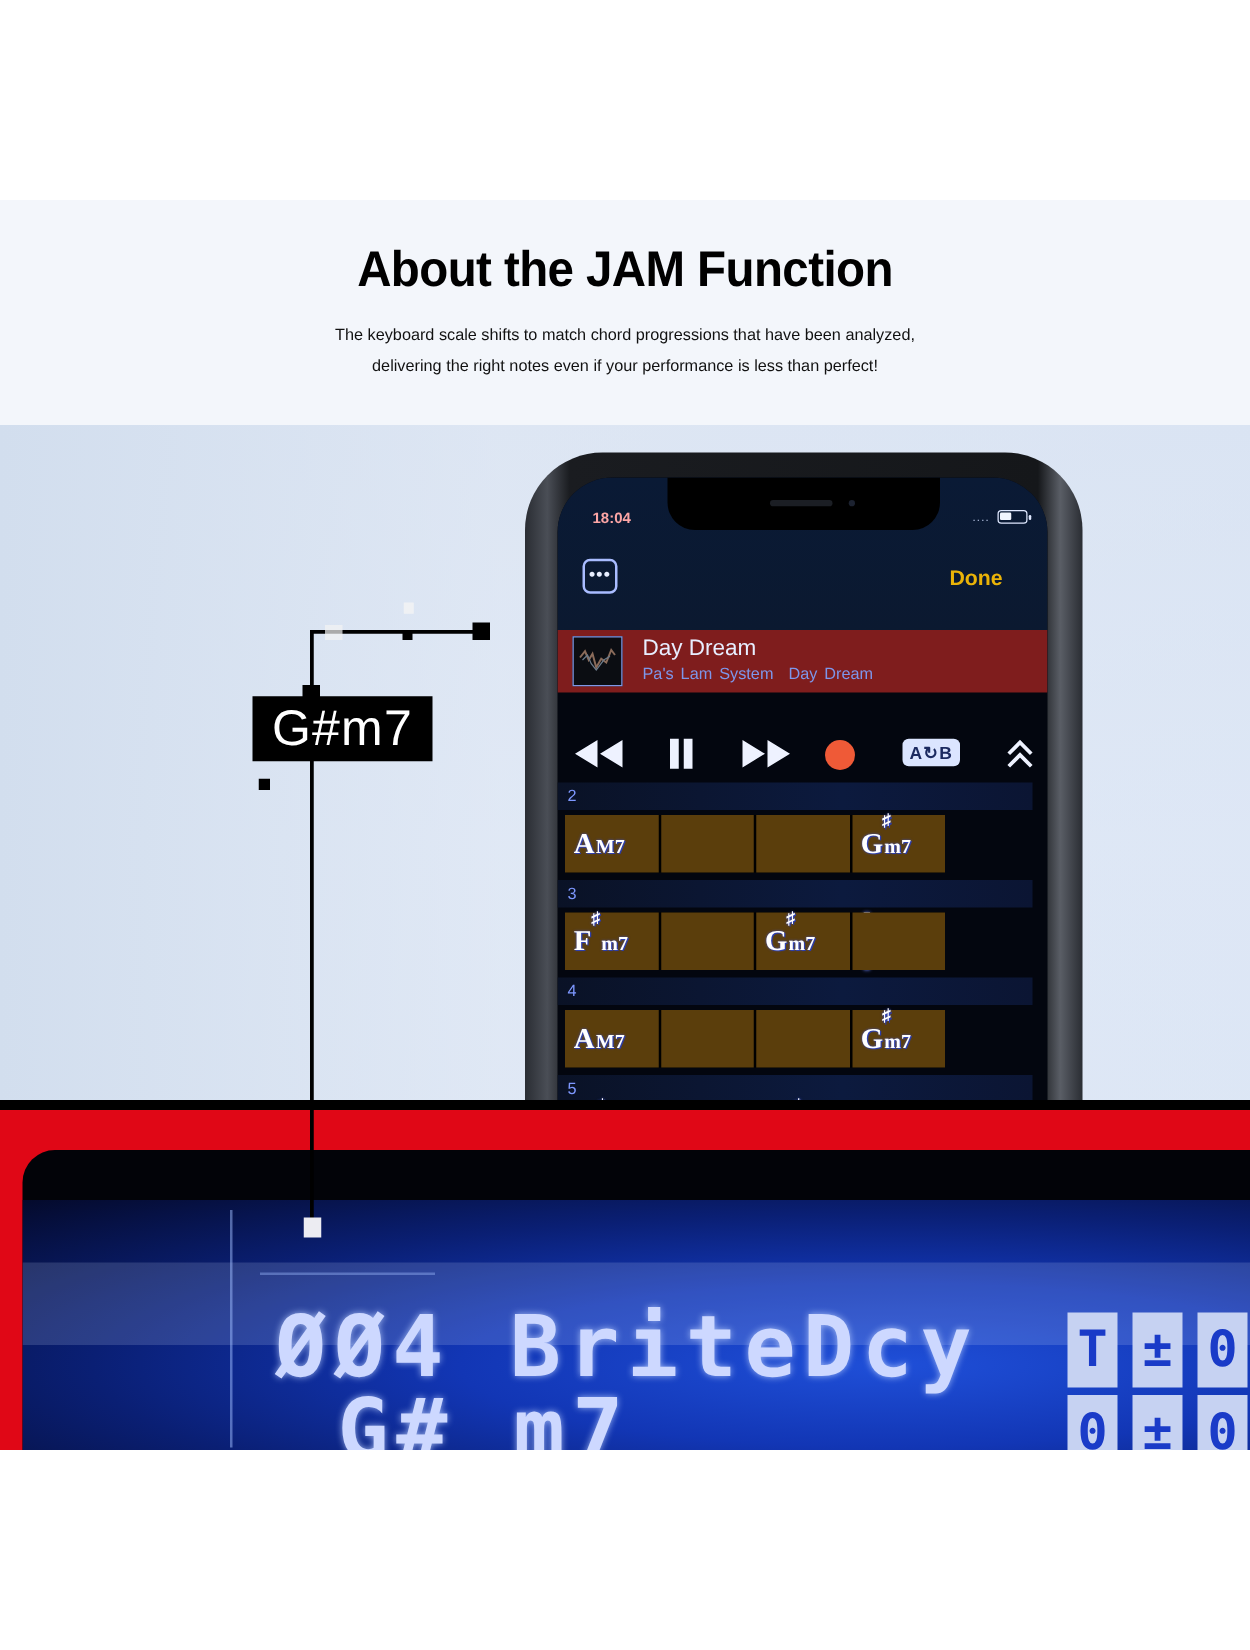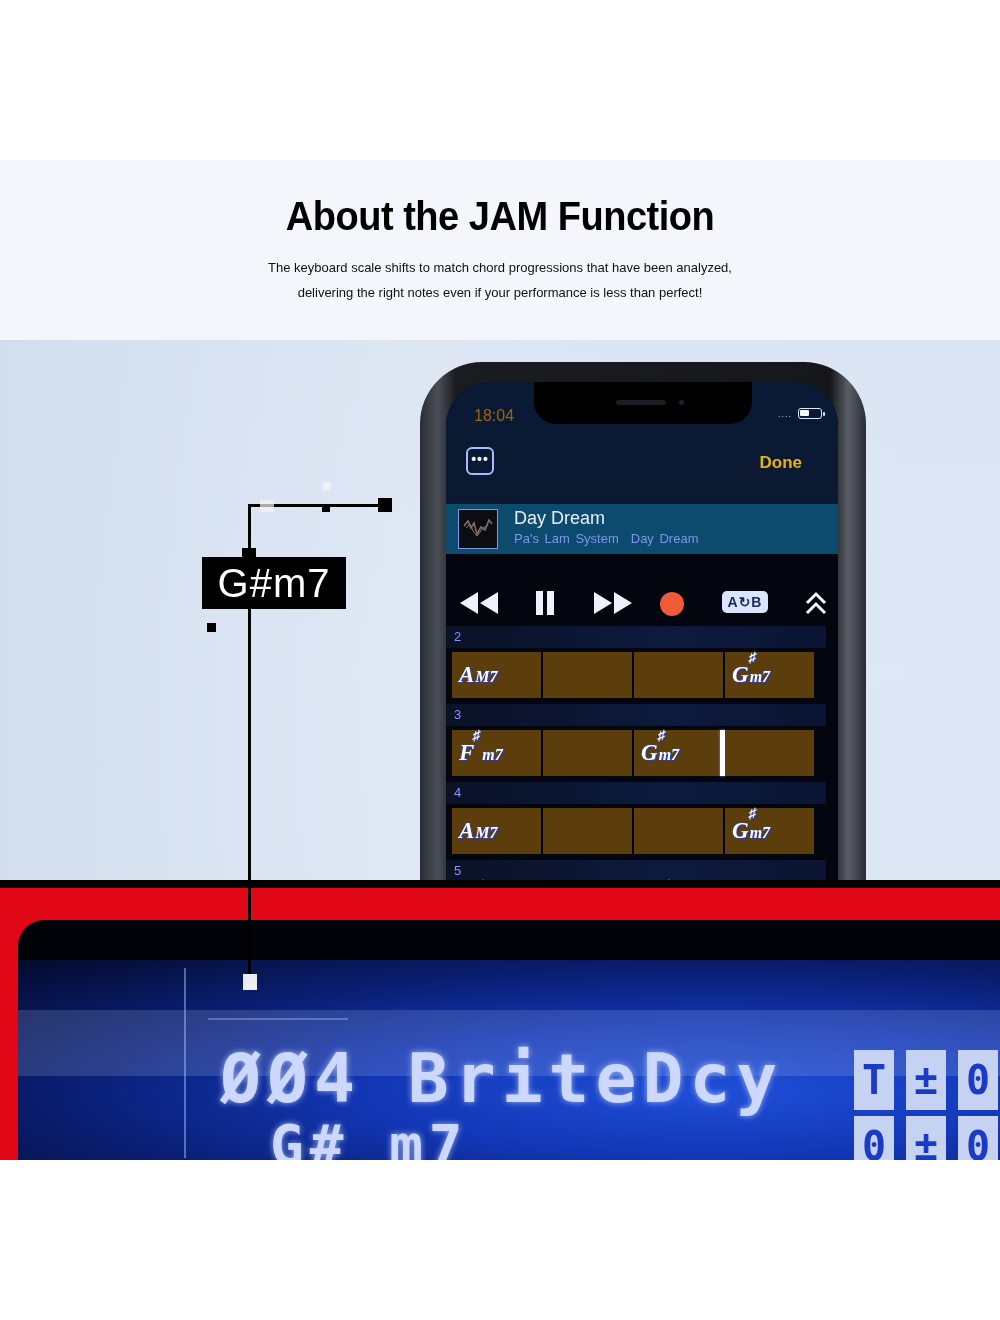--- a/index.html
+++ b/index.html
@@ -18,31 +18,31 @@
     background: linear-gradient(90deg, rgba(210,222,238,1) 0%, rgba(226,234,246,0.6) 40%, rgba(222,232,247,0.5) 100%); }
 
   
   .phone { position: absolute; left: 420px; top: 22px; width: 446px; height: 540px; border-radius: 62px 62px 0 0;
     background: linear-gradient(90deg, #2a2d33 0%, #4a4e56 4%, #1a1c20 8%, #15171a 92%, #5a5e66 96%, #2a2d33 100%); }
   .screen { position: absolute; left: 26px; top: 20px; width: 392px; height: 520px; border-radius: 44px 44px 0 0; background: #03060f; overflow: hidden; }
   .screen-top { position: absolute; left: 0; top: 0; width: 392px; height: 122px; background: linear-gradient(180deg, #0a1a35 0%, #0b1930 100%); }
   .notch { position: absolute; left: 88px; top: 0; width: 218px; height: 42px; background: #000; border-radius: 0 0 22px 22px; }
   .notch .speaker { position: absolute; left: 82px; top: 18px; width: 50px; height: 5px; border-radius: 3px; background: #1b1e24; }
   .notch .cam { position: absolute; left: 145px; top: 18px; width: 5px; height: 5px; border-radius: 50%; background: #1c2230; }
-  .status-time { position: absolute; left: 28px; top: 25px; font-weight: 400; font-size: 16px; color: #a16207; }
+  .status-time { position: absolute; left: 28px; top: 25px; font-weight: 700; font-size: 12px; color: #fca5a5; }
   .status-right { position: absolute; right: 16px; top: 26px; display: flex; align-items: center; gap: 6px; }
   .signal-dots { color: #b9c6e6; font-size: 9px; letter-spacing: 1px; line-height: 10px; }
   .battery { width: 24px; height: 11px; border: 1.5px solid #dfe8ff; border-radius: 3px; position: relative; }
   .battery::before { content: ""; position: absolute; left: 1px; top: 1px; width: 9px; height: 6px; background: #f1f5ff; border-radius: 1px; }
   .battery::after { content: ""; position: absolute; right: -4px; top: 2.5px; width: 2px; height: 4px; background: #dfe8ff; border-radius: 1px; }
 
   .menu-btn { position: absolute; left: 20px; top: 65px; width: 28px; height: 28px; border: 2px solid #a9bcff; border-radius: 6px; color: #e8eeff; text-align: center; font-size: 14px; font-weight: 700; line-height: 20px; letter-spacing: 1px; }
   .done-btn { position: absolute; right: 36px; top: 71px; font-size: 17px; font-weight: 700; color: #eab308; }
 
-  .track-row { position: absolute; left: 0; top: 122px; width: 392px; height: 50px; background: #0c4a6e; }
+  .track-row { position: absolute; left: 0; top: 122px; width: 392px; height: 50px; background: #7f1d1d; }
   .artwork { position: absolute; left: 12px; top: 5px; width: 40px; height: 40px; border: 1.5px solid #7f97e6; background: #0b0d12; }
   .artwork svg { position: absolute; left: 4px; top: 6px; }
   .track-title { position: absolute; left: 68px; top: 4px; font-size: 18px; color: #e8eeff; }
   .track-sub { position: absolute; left: 68px; top: 27px; font-size: 13px; color: #7d96ea; word-spacing: 2px; }
   .track-sub span + span { margin-left: 12px; }
 
   .progress { position: absolute; left: 0; top: 172px; width: 392px; height: 26px; }
   .time-elapsed { position: absolute; left: 12px; top: 4px; font-size: 13px; color: #cfdbff; }
   .time-total { position: absolute; right: 12px; top: 4px; font-size: 13px; color: #dfe8ff; }
   .progress-fill { position: absolute; left: 50px; top: 10px; width: 20px; height: 2px; background: #e8533c; }
@@ -52,21 +52,21 @@
   .transport > div { position: absolute; top: 8px; }
   .t-rew { left: 12px; }
   .t-pause { left: 88px; }
   .t-ff { left: 146px; }
   .t-rec { left: 214px; top: 10px !important; width: 24px; height: 24px; border-radius: 50%; background: #ef5a37; }
   .t-ab { left: 276px; top: 9px !important; width: 46px; height: 22px; border-radius: 5px; background: #dbe5ff; color: #1b2a60; font-weight: 700; font-size: 14px; text-align: center; line-height: 22px; letter-spacing: 1px; }
   .t-up { left: 358px; }
 
   .chords { position: absolute; left: 0; top: 244px; width: 392px; height: 290px; }
   .bar-label { position: absolute; left: 0; width: 380px; height: 22px; background: linear-gradient(90deg, #0a1226, #0c1a3e 60%, #0b1533); color: #7e98ff; font-size: 13px; padding-left: 8px; line-height: 22px; }
-  .bar-row { position: absolute; left: 6px; width: 362px; height: 46px; display: flex; gap: 2px; background: #000; font-style: italic; }
+  .bar-row { position: absolute; left: 6px; width: 304px; height: 46px; display: flex; gap: 2px; background: #000; }
   .cell { flex: 1; background: #5b3e0c; position: relative; }
   .chord { position: absolute; left: 7px; top: 10px; font-family: "Liberation Serif", serif; font-weight: 700; color: #ffffff; text-shadow: 0 0 2px #3b4fcf, 1px 1px 0 #2b3aa0; white-space: nowrap; }
   .chord .root { font-size: 23px; }
   .chord .sharp { position: absolute; left: 17px; top: -12px; font-size: 14px; }
   .chord .qual { font-size: 16px; margin-left: 1px; }
   .playhead { position: absolute; top: 0px; width: 5px; height: 46px; background: #ffffff; box-shadow: 0 0 3px #6f86ff; }
 
   
   .annot-line { position: absolute; background: #000; }
   .annot-sq { position: absolute; background: #000; }
@@ -78,21 +78,21 @@
   .device { position: absolute; left: 0; top: 540px; width: 1000px; height: 359px; background: #000; }
   .device .red { position: absolute; left: 0; top: 8px; width: 1000px; height: 280px; background: #e00716; }
   .lcd-bezel { position: absolute; left: 18px; top: 40px; width: 990px; height: 260px; border-radius: 26px 0 0 0; background: #020308; overflow: hidden; }
   .lcd { position: absolute; left: 0; top: 40px; width: 990px; height: 240px;
     background: radial-gradient(ellipse at 70% 55%, #1f4fd8 0%, #1236b5 35%, #0a1f74 65%, #040a2c 100%); }
   .lcd-band { position: absolute; left: 0; top: 50px; width: 990px; height: 66px; background: rgba(220,228,255,0.16); }
   .lcd-vline { position: absolute; left: 166px; top: 8px; width: 2px; height: 190px; background: rgba(160,190,255,0.5); }
   .lcd-hline { position: absolute; left: 190px; top: 58px; width: 140px; height: 2px; background: rgba(160,190,255,0.4); }
   .lcd-text { position: absolute; font-family: "DejaVu Sans Mono", monospace; font-weight: 700; color: #cdd8ff; text-shadow: 0 0 6px rgba(190,210,255,0.8); letter-spacing: 6px; }
   .lcd-line1 { left: 202px; top: 84px; font-size: 68px; line-height: 70px; }
-  .lcd-line2 { left: 252px; top: 150px; font-size: 56px; line-height: 70px; }
+  .lcd-line2 { left: 252px; top: 150px; font-size: 68px; line-height: 70px; }
   .lcd-icons { position: absolute; left: 836px; top: 90px; display: grid; grid-template-columns: 40px 40px 40px; grid-template-rows: 60px 60px; column-gap: 12px; row-gap: 6px; }
   .lcd-icon { background: #c6d2f2; color: #1a3bc8; font-family: "DejaVu Sans Mono", monospace; font-weight: 700; font-size: 40px; text-align: center; line-height: 60px; }
 </style>
 </head>
 <body>
 
 <section class="intro">
   <h1>About the JAM Function</h1>
   <p>
     <span>The keyboard scale shifts to match chord progressions that have been analyzed,</span><br>

